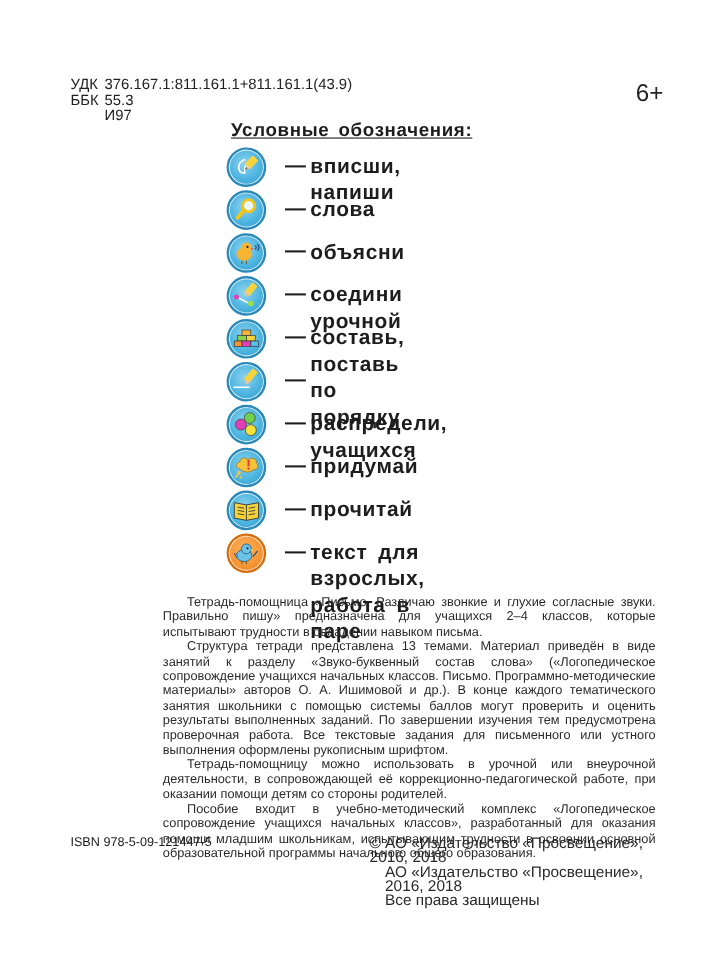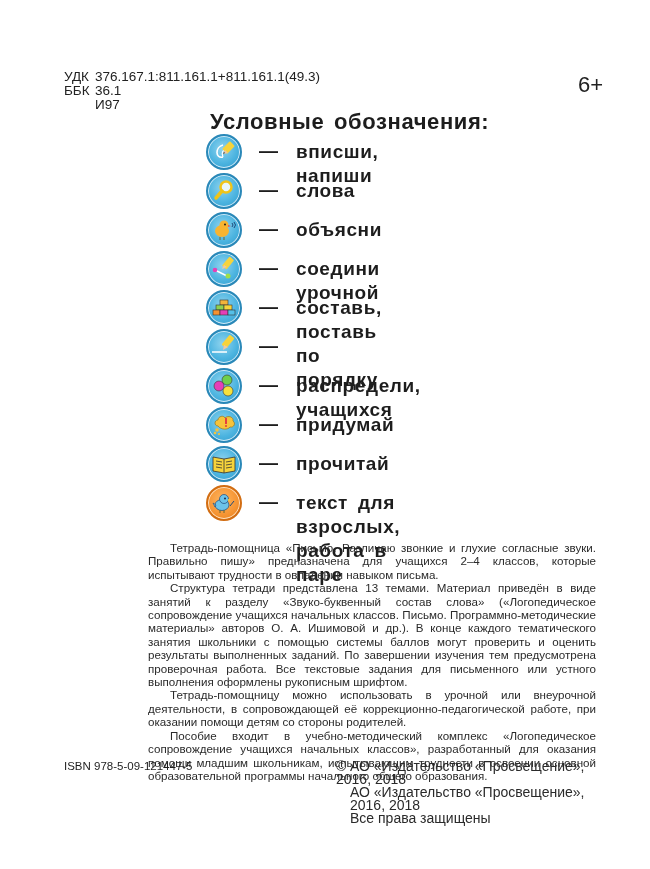--- a/index.html
+++ b/index.html
@@ -16,21 +16,21 @@
     .biblio .row { display: flex; white-space: pre; }
     .biblio .lbl { width: 31px; display: inline-block; }
 
     .age {
       position: absolute; left: 578px; top: 72px;
       font-size: 22px; color: #222;
     }
 
     .legend-title {
       position: absolute; left: 210px; top: 109px;
-      font-size: 22px; font-weight: bold; letter-spacing: 0.6px; word-spacing: 3px; color: #1d1d1d;
+      font-size: 17px; font-weight: bold; letter-spacing: 0.6px; word-spacing: 3px; color: #1d1d1d; text-decoration: underline;
     }
 
     .legend { position: absolute; left: 206px; top: 132px; }
     .legend-item {
       position: absolute; left: 0; height: 40px; display: flex; align-items: flex-start;
     }
     .icon {
       width: 36px; height: 36px; border-radius: 50%;
       display: flex; align-items: center; justify-content: center;
       flex-shrink: 0; margin-top: 2px;
@@ -43,21 +43,21 @@
     .icon.orange {
       background: radial-gradient(circle at 45% 40%, #ffb560 0%, #f59331 60%, #e07818 100%);
       border: 2px solid #d26d12;
       box-shadow: 0 0 0 1px #ffe0bd inset;
     }
     .icon svg { width: 30px; height: 30px; }
     .dash {
       font-size: 19px; font-weight: bold; margin-left: 17px; margin-top: 8px; color: #1d1d1d;
     }
     .label {
-      font-size: 19px; font-weight: bold; margin-left: 18px; margin-top: 8px; color: #1d1d1d;
+      font-size: 19px; font-weight: bold; margin-left: 4px; margin-top: 8px; color: #1d1d1d;
       letter-spacing: 0.6px; word-spacing: 4px; line-height: 24px;
     }
 
     .body-text {
       position: absolute; left: 148px; top: 541px; width: 448px;
       font-size: 11.6px; line-height: 13.4px; color: #2a2a2a; text-align: justify;
     }
     .body-text p { text-indent: 22px; }
 
     .isbn {
@@ -72,25 +72,25 @@
     .copyright .indent { padding-left: 14px; }
   </style>
 </head>
 <body>
 
 <div class="page">
 
   <div class="biblio">
     <div class="row">
       <span class="lbl">УДК</span>
-      <span>376.167.1:811.161.1+811.161.1(49.3)</span>
+      <span>376.167.1:811.161.1+811.161.1(43.9)</span>
     </div>
     <div class="row">
       <span class="lbl">ББК</span>
-      <span>36.1</span>
+      <span>55.3</span>
     </div>
     <div class="row">
       <span class="lbl"></span>
       <span>И97</span>
     </div>
   </div>
 
   <div class="age">6+</div>
 
   <div class="legend-title">Условные обозначения:</div>

